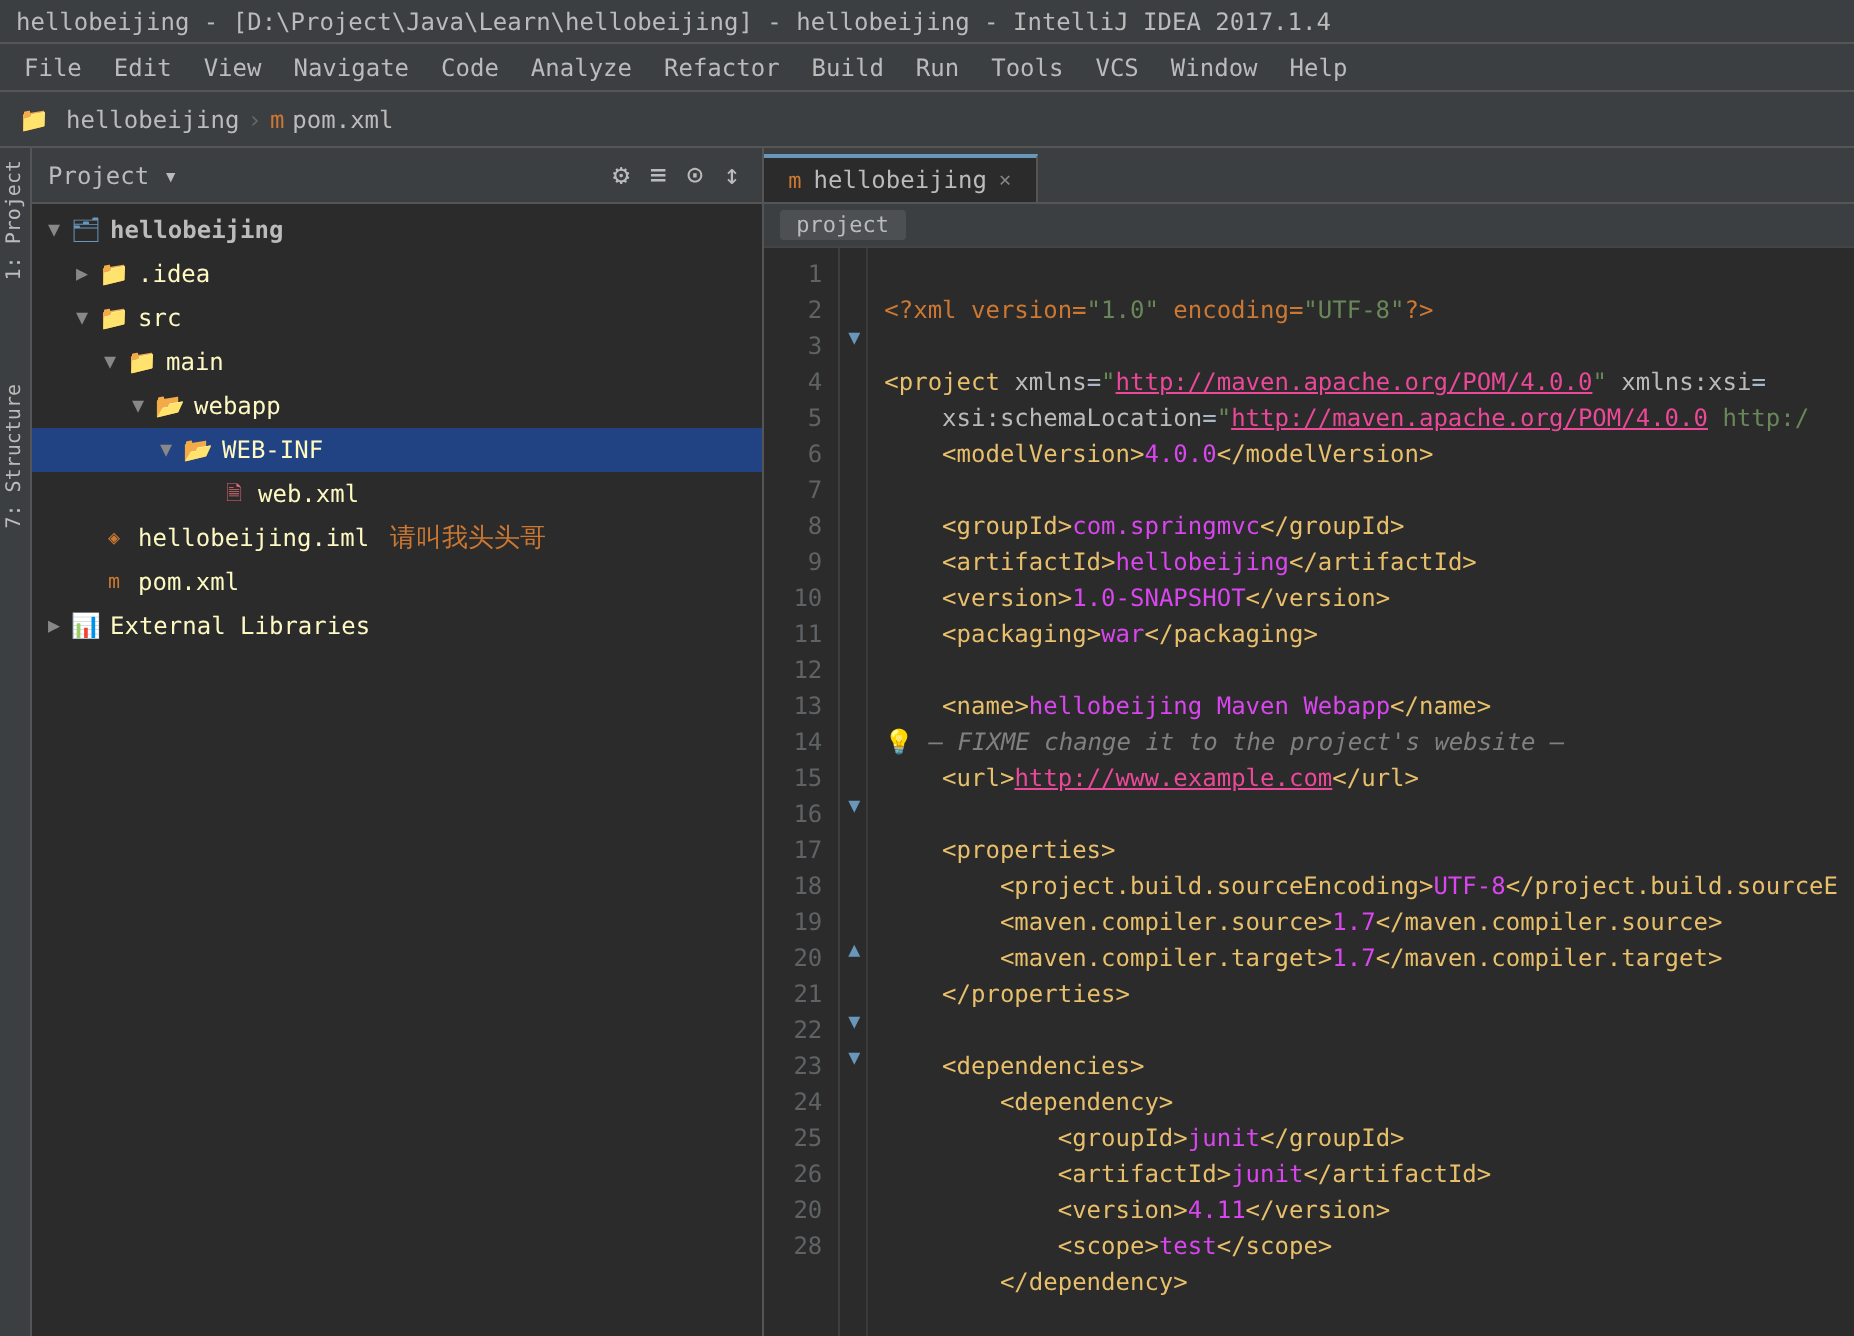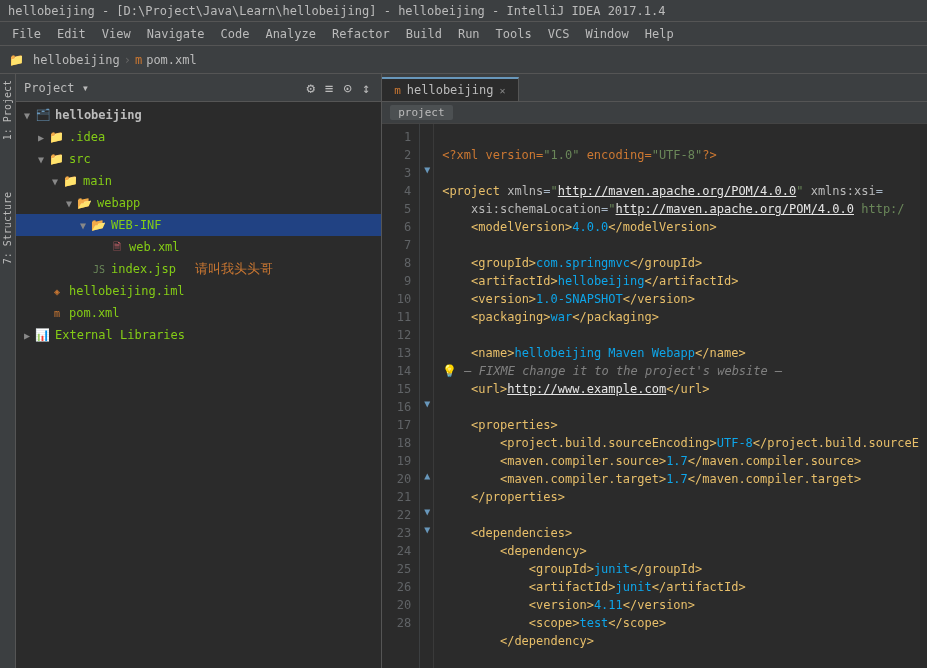--- a/index.html
+++ b/index.html
@@ -134,21 +134,21 @@
       height: 18px;
       display: inline-flex;
       align-items: center;
       justify-content: center;
       font-size: 12px;
       flex-shrink: 0;
       margin-right: 3px;
     }
     .tree-label {
       font-size: 12px;
-      color: #84cc16;
+      color: #fef9c3;
     }
     .tree-label.project-root { color: #bbbbbb; font-weight: bold; }
     .tree-label.path-hint { color: #808080; margin-left: 8px; font-size: 11px; }
 
     
     .icon-folder { color: #dcb67a; }
     .icon-xml { color: #6897bb; }
     .icon-project { color: #6897bb; }
 
     
@@ -259,23 +259,23 @@
       line-height: 18px;
       font-size: 12px;
       white-space: pre;
     }
 
     
     .xml-tag { color: #e8bf6a; }
     .xml-attr { color: #bababa; }
     .xml-attr-val { color: #6a8759; }
     .xml-bracket { color: #e8bf6a; }
-    .xml-text { color: #0ea5e9; }
+    .xml-text { color: #d946ef; }
     .xml-comment { color: #808080; font-style: italic; text-align: right; }
-    .xml-url { color: #e5e5e5; text-decoration: underline; }
+    .xml-url { color: #ec4899; text-decoration: underline; }
     .xml-pi { color: #cc7832; }
     .hint-bulb { color: #e8bf6a; }
   </style>
 </head>
 <body>
 
 <div class="title-bar">
   <span>hellobeijing - [D:\Project\Java\Learn\hellobeijing] - hellobeijing - IntelliJ IDEA 2017.1.4</span>
 </div>
 
@@ -364,26 +364,20 @@
         <span class="tree-label">WEB-INF</span>
       </div>
 
       <div class="tree-item">
         <span class="tree-indent" style="width:78px;"></span>
         <span class="tree-arrow" style="visibility:hidden;">▶</span>
         <span class="tree-icon icon-xml" style="font-size:10px;color:#e06c75;">🗎</span>
         <span class="tree-label">web.xml</span>
       </div>
 
-      <div class="tree-item">
-        <span class="tree-indent" style="width:60px;"></span>
-        <span class="tree-arrow" style="visibility:hidden;">▶</span>
-        <span class="tree-icon" style="font-size:10px;color:#6a8759;">JS</span>
-        <span class="tree-label">index.jsp</span>
-      </div>
 
       <div class="tree-item">
         <span class="tree-indent" style="width:18px;"></span>
         <span class="tree-arrow" style="visibility:hidden;">▶</span>
         <span class="tree-icon" style="font-size:10px;color:#cc7832;">◈</span>
         <span class="tree-label">hellobeijing.iml</span>
       </div>
 
       <div class="tree-item">
         <span class="tree-indent" style="width:18px;"></span>

